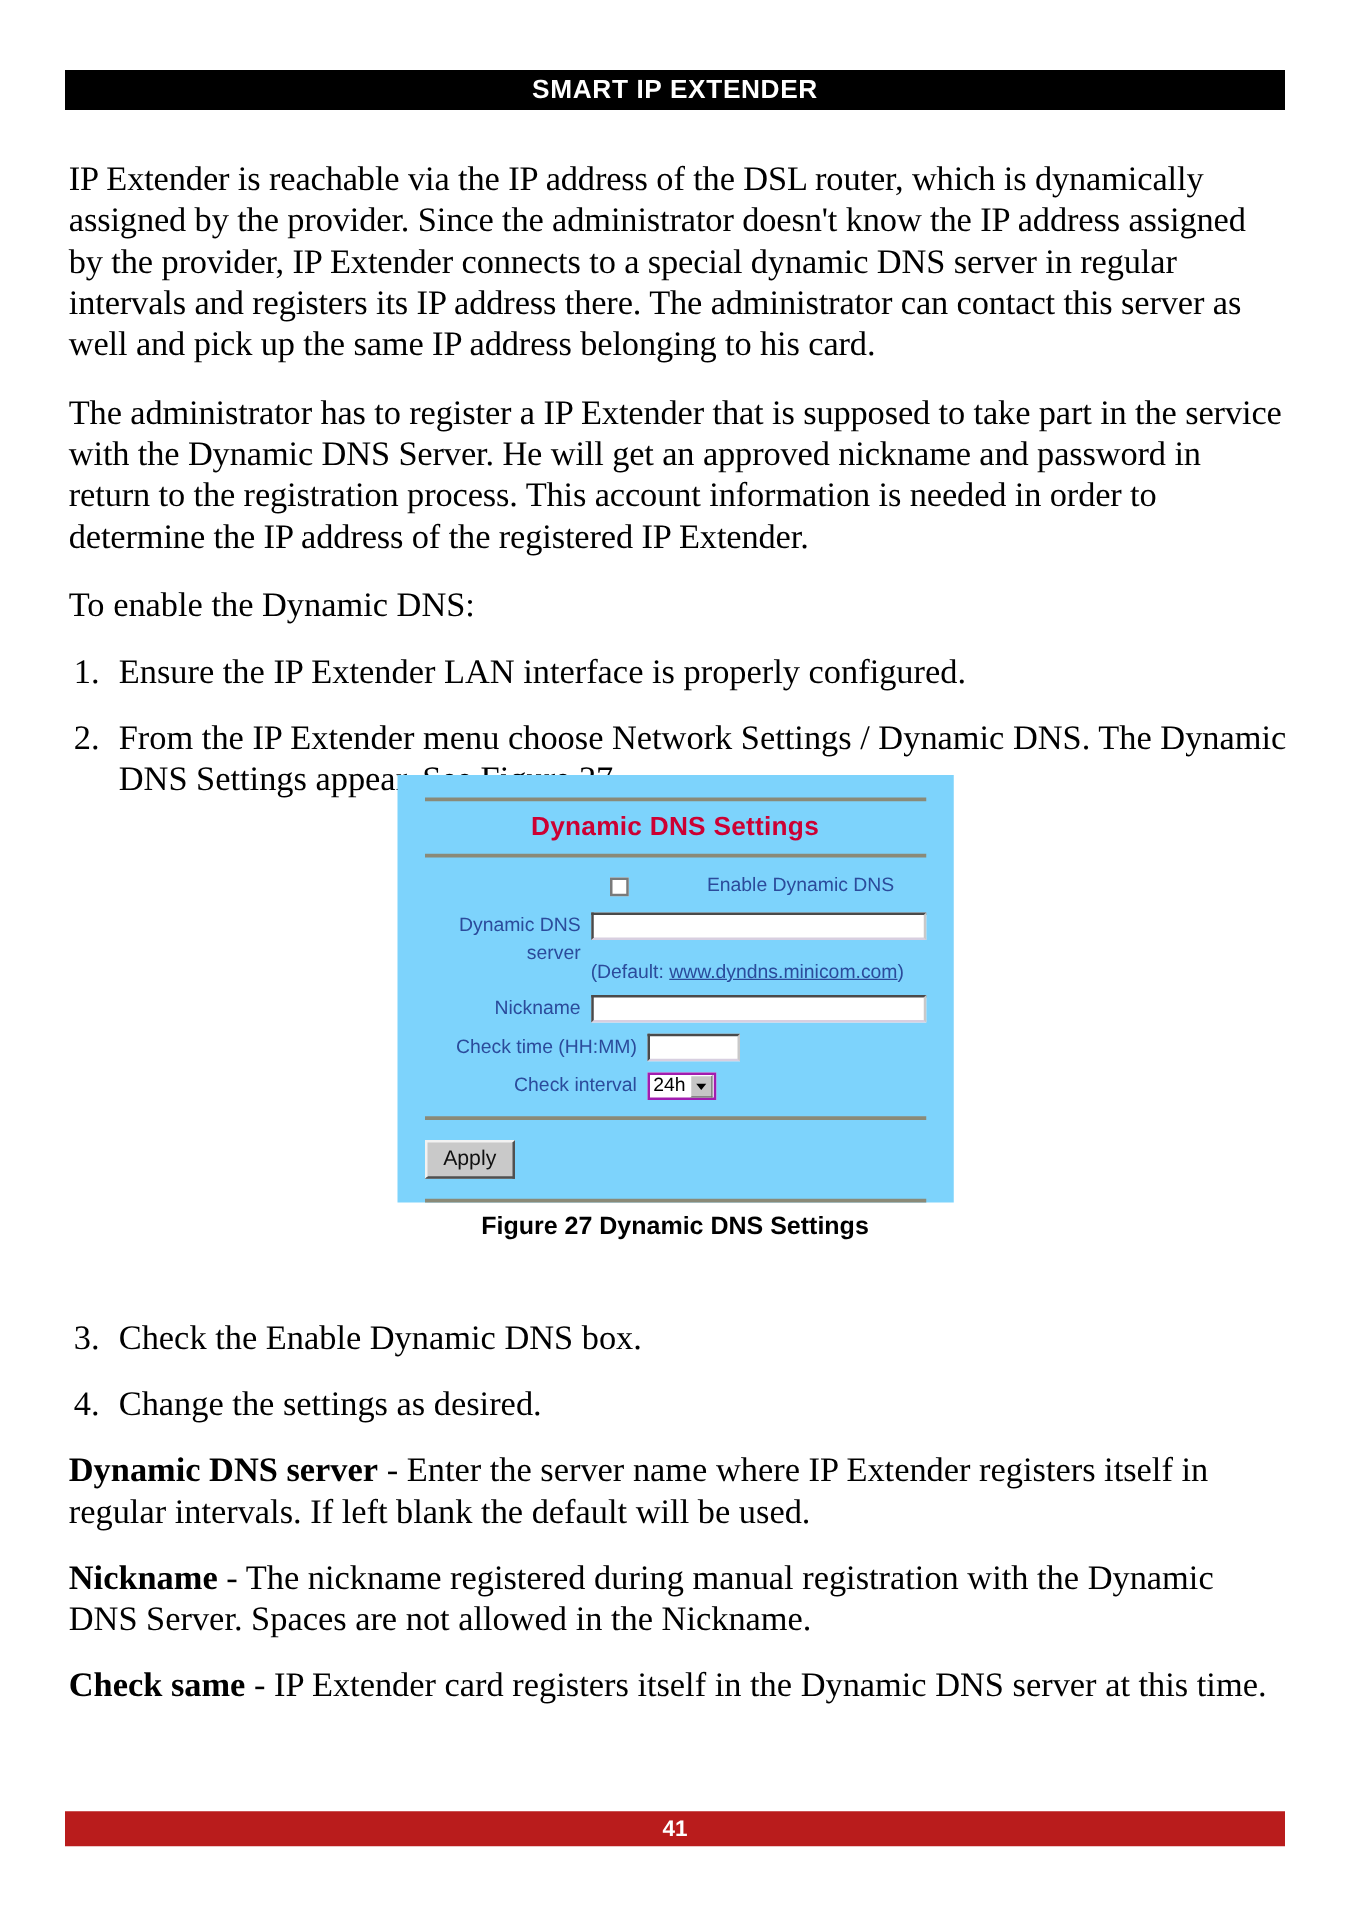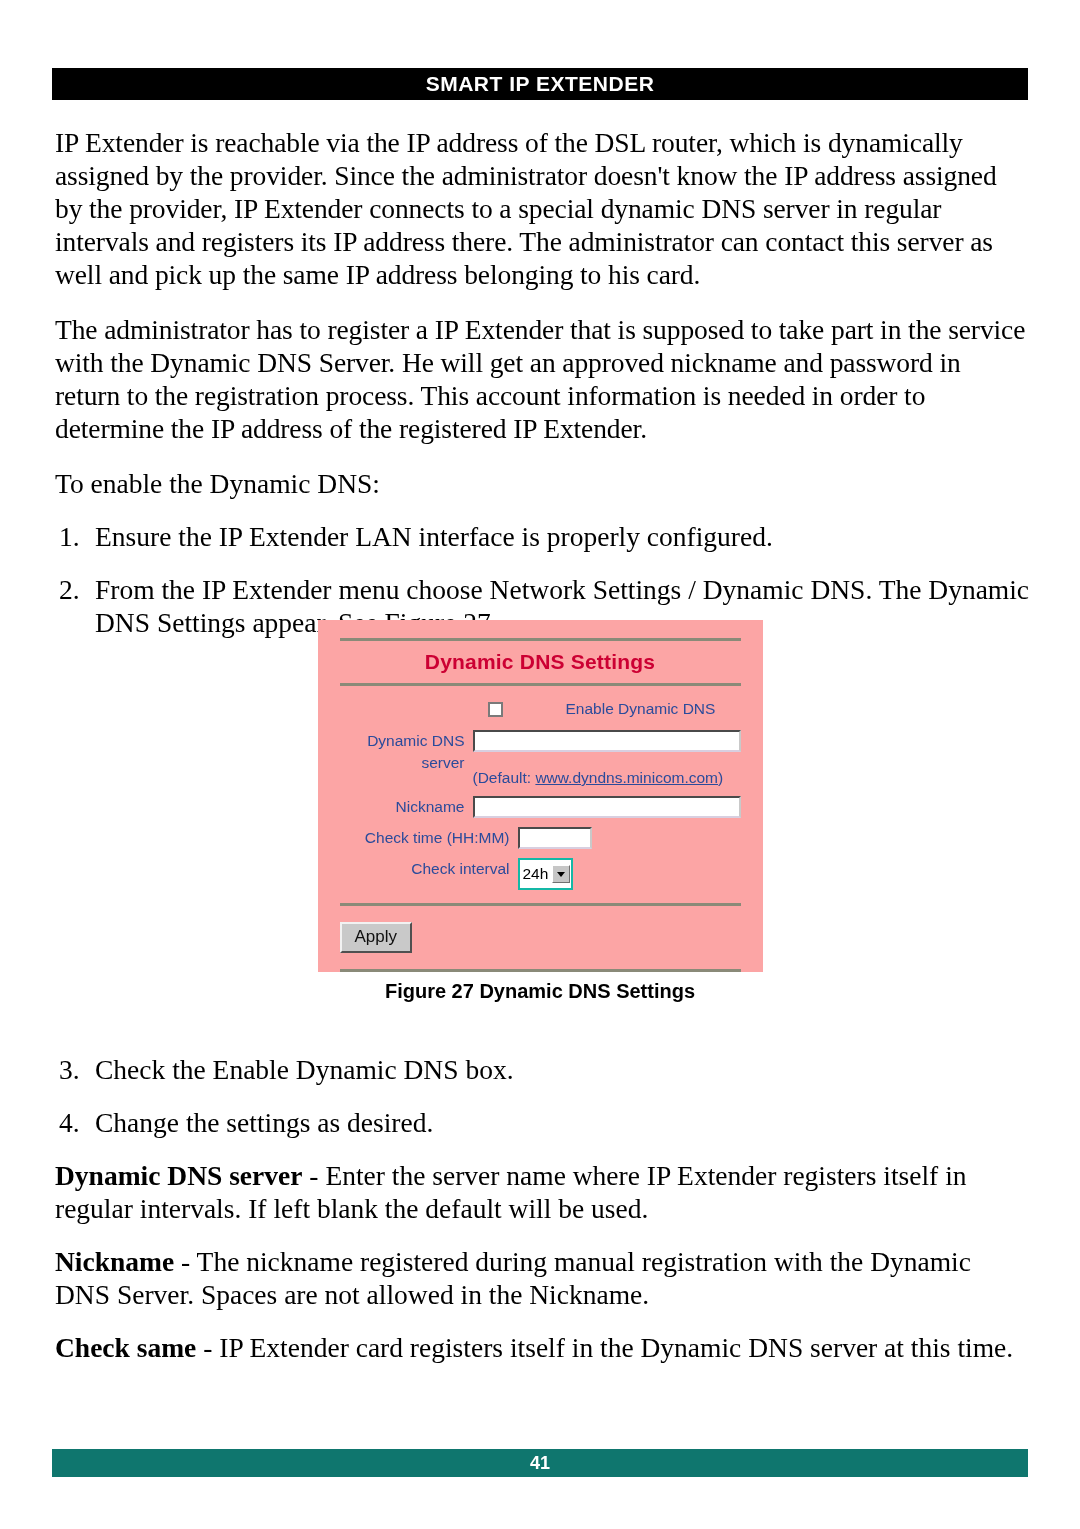--- a/index.html
+++ b/index.html
@@ -21,21 +21,21 @@
     position: absolute;
     left: 0; top: 0;
     width: 1080px;
     height: 1529px;
   }
 
   
   .header-band {
     position: absolute;
     left: 52px;
-    top: 68px;
+    top: 56px;
     width: 976px;
     height: 32px;
     background: #000000;
     display: flex;
     align-items: center;
     justify-content: center;
   }
   .header-band .title {
     color: #ffffff;
     font-family: "Liberation Sans", "DejaVu Sans", sans-serif;
@@ -97,21 +97,21 @@
   .figure-wrap {
     position: absolute;
     left: 0;
     top: 620px;
     width: 1080px;
     text-align: center;
   }
   .dialog {
     display: inline-block;
     width: 445px;
-    background: #fca5a5;
+    background: #7dd3fc;
     text-align: left;
     padding: 0;
     position: relative;
     box-sizing: border-box;
   }
   .dlg-inner { padding: 0 22px; }
 
   .hr {
     height: 0;
     border-top: 3px solid #8a8a78;
@@ -185,22 +185,22 @@
     font-size: 15.5px;
     margin-top: 17px;
     line-height: 18px;
   }
   .hint u { text-decoration: underline; }
 
   .selectbox {
     display: inline-flex;
     align-items: center;
     background: #ffffff;
-    border: 2px solid #14b8a6;
-    height: 32px;
+    border: 2px solid #a21caf;
+    height: 22px;
     box-sizing: border-box;
     padding: 0 0 0 3px;
   }
   .selectbox .val {
     color: #000000;
     font-size: 15.5px;
     padding-right: 4px;
     font-family: "Liberation Sans", "DejaVu Sans", sans-serif;
   }
   .selectbox .arrow {
@@ -258,21 +258,21 @@
     width: 975px;
   }
 
   
   .footer-band {
     position: absolute;
     left: 52px;
     top: 1449px;
     width: 976px;
     height: 28px;
-    background: #0f766e;
+    background: #b91c1c;
     display: flex;
     align-items: center;
     justify-content: center;
   }
   .footer-band .pageno {
     color: #ffffff;
     font-family: "Liberation Sans", "DejaVu Sans", sans-serif;
     font-weight: bold;
     font-size: 18px;
   }

